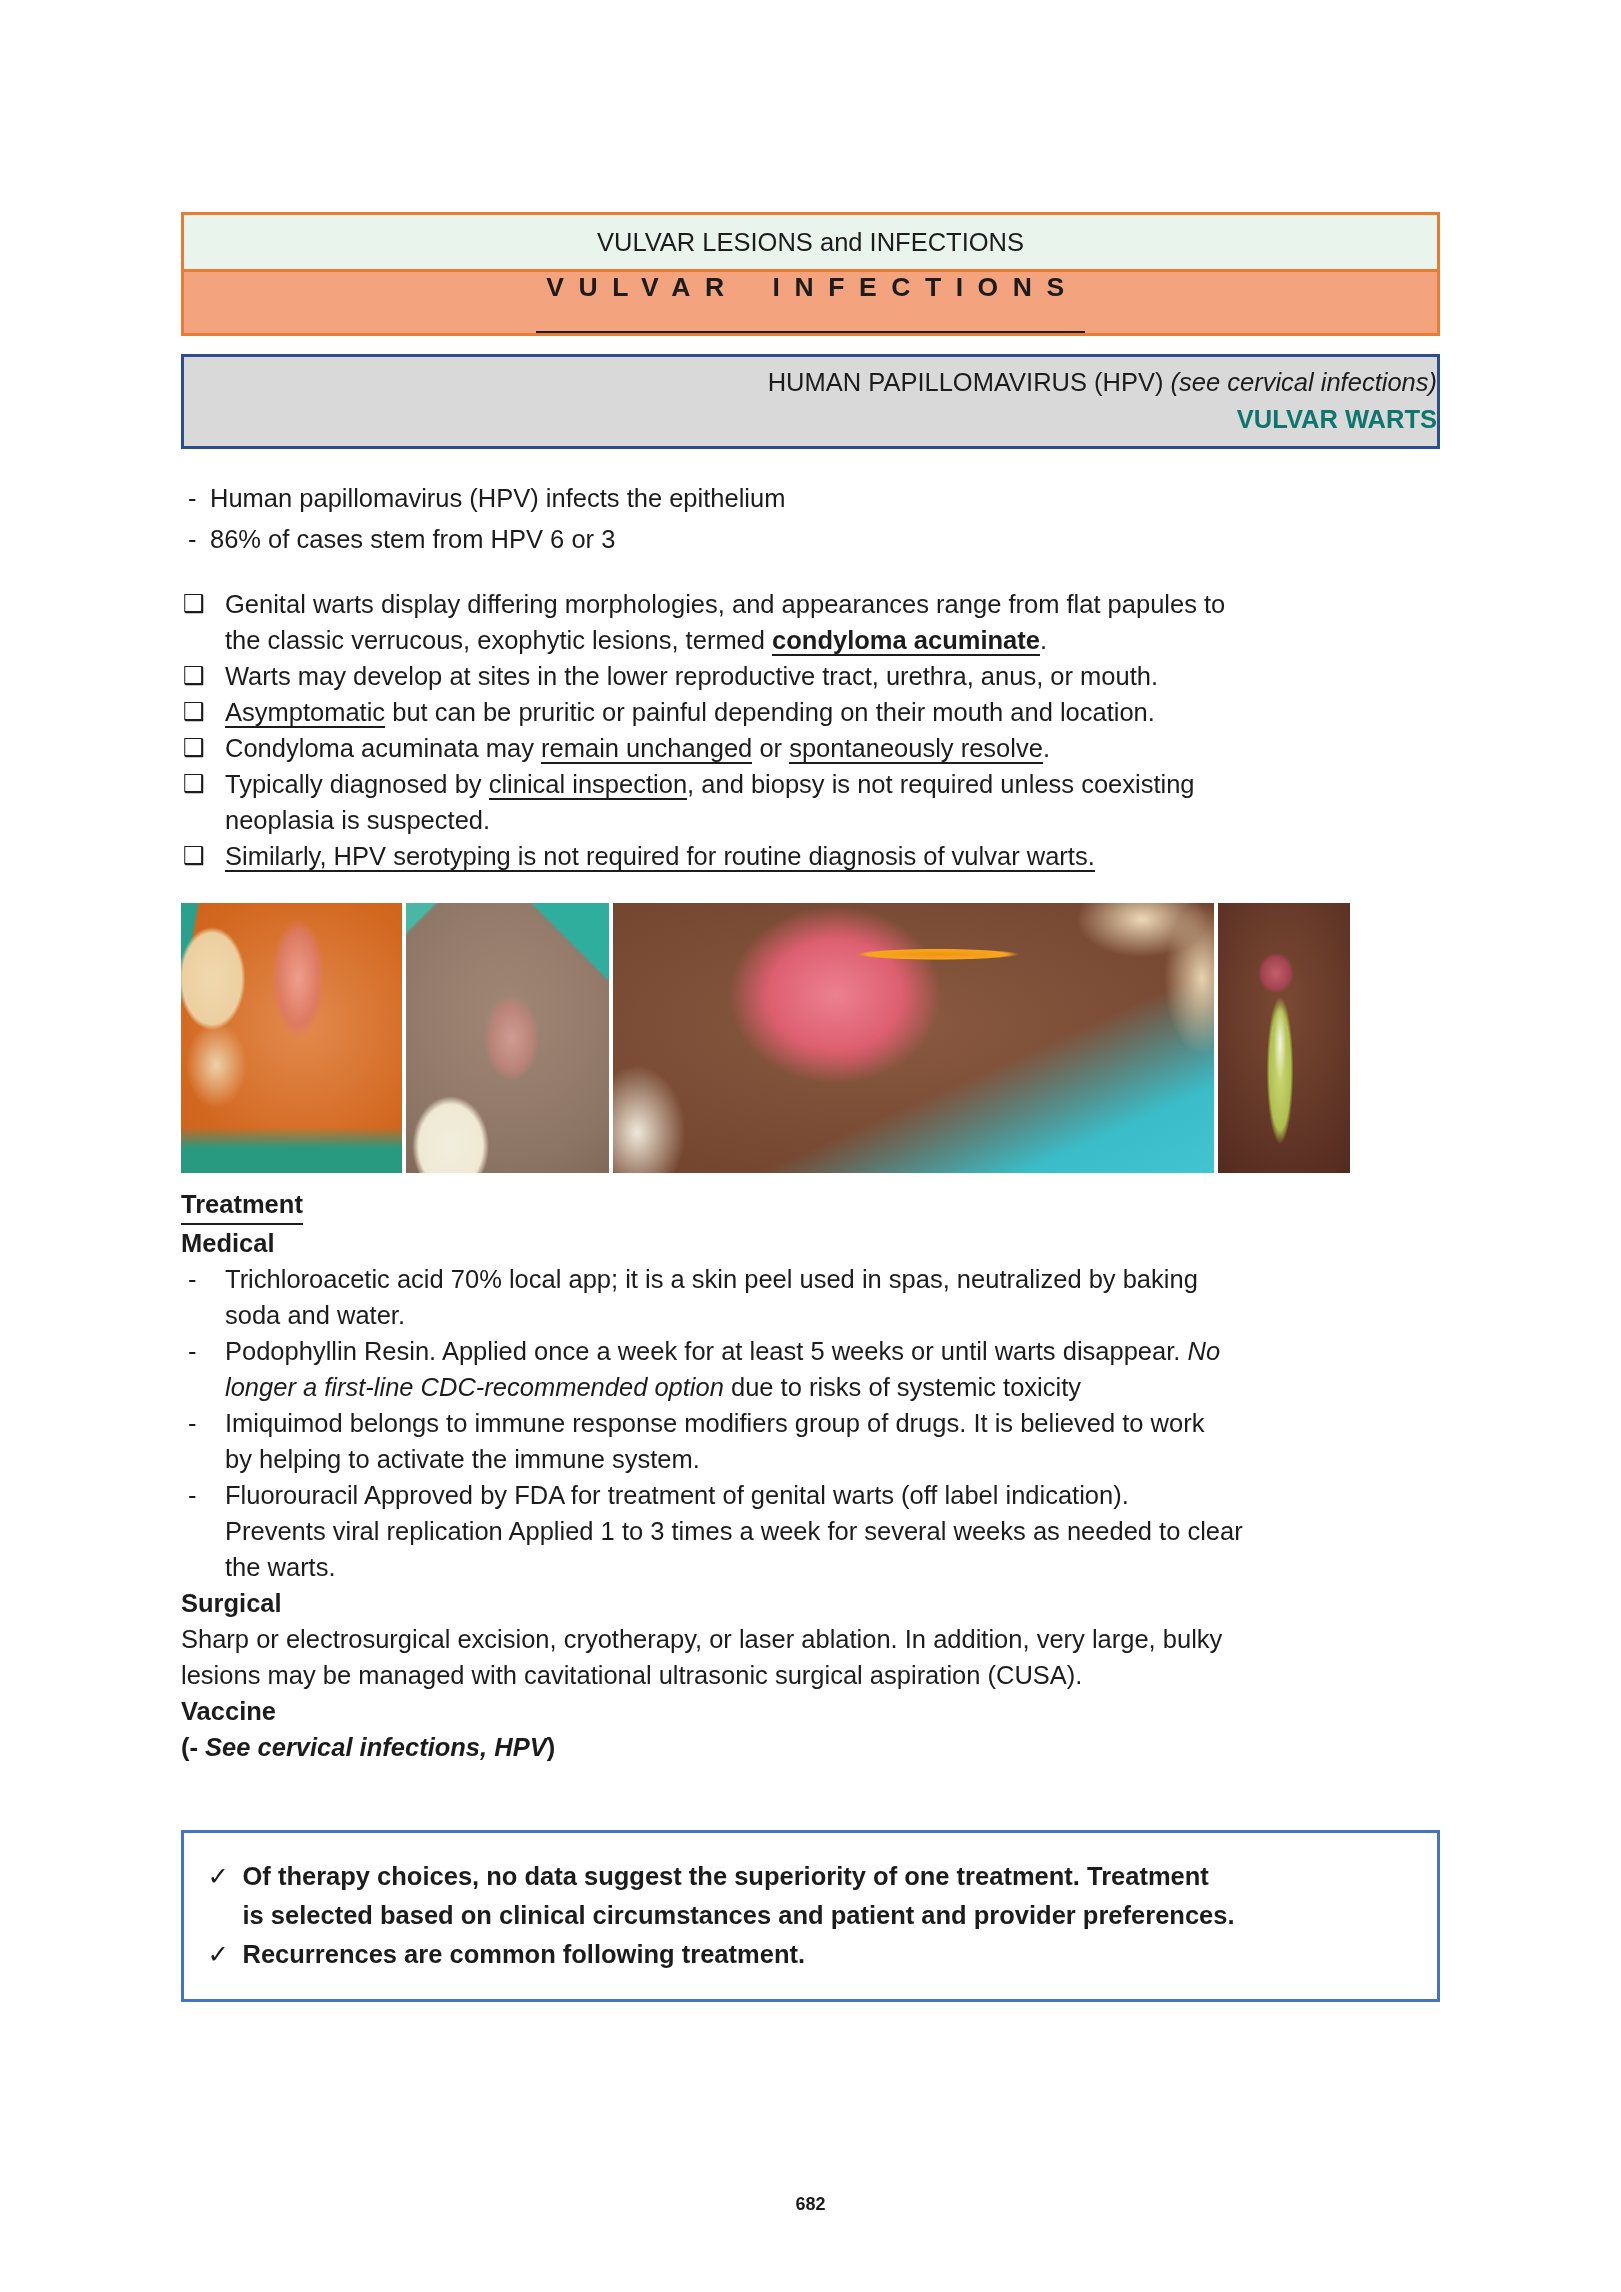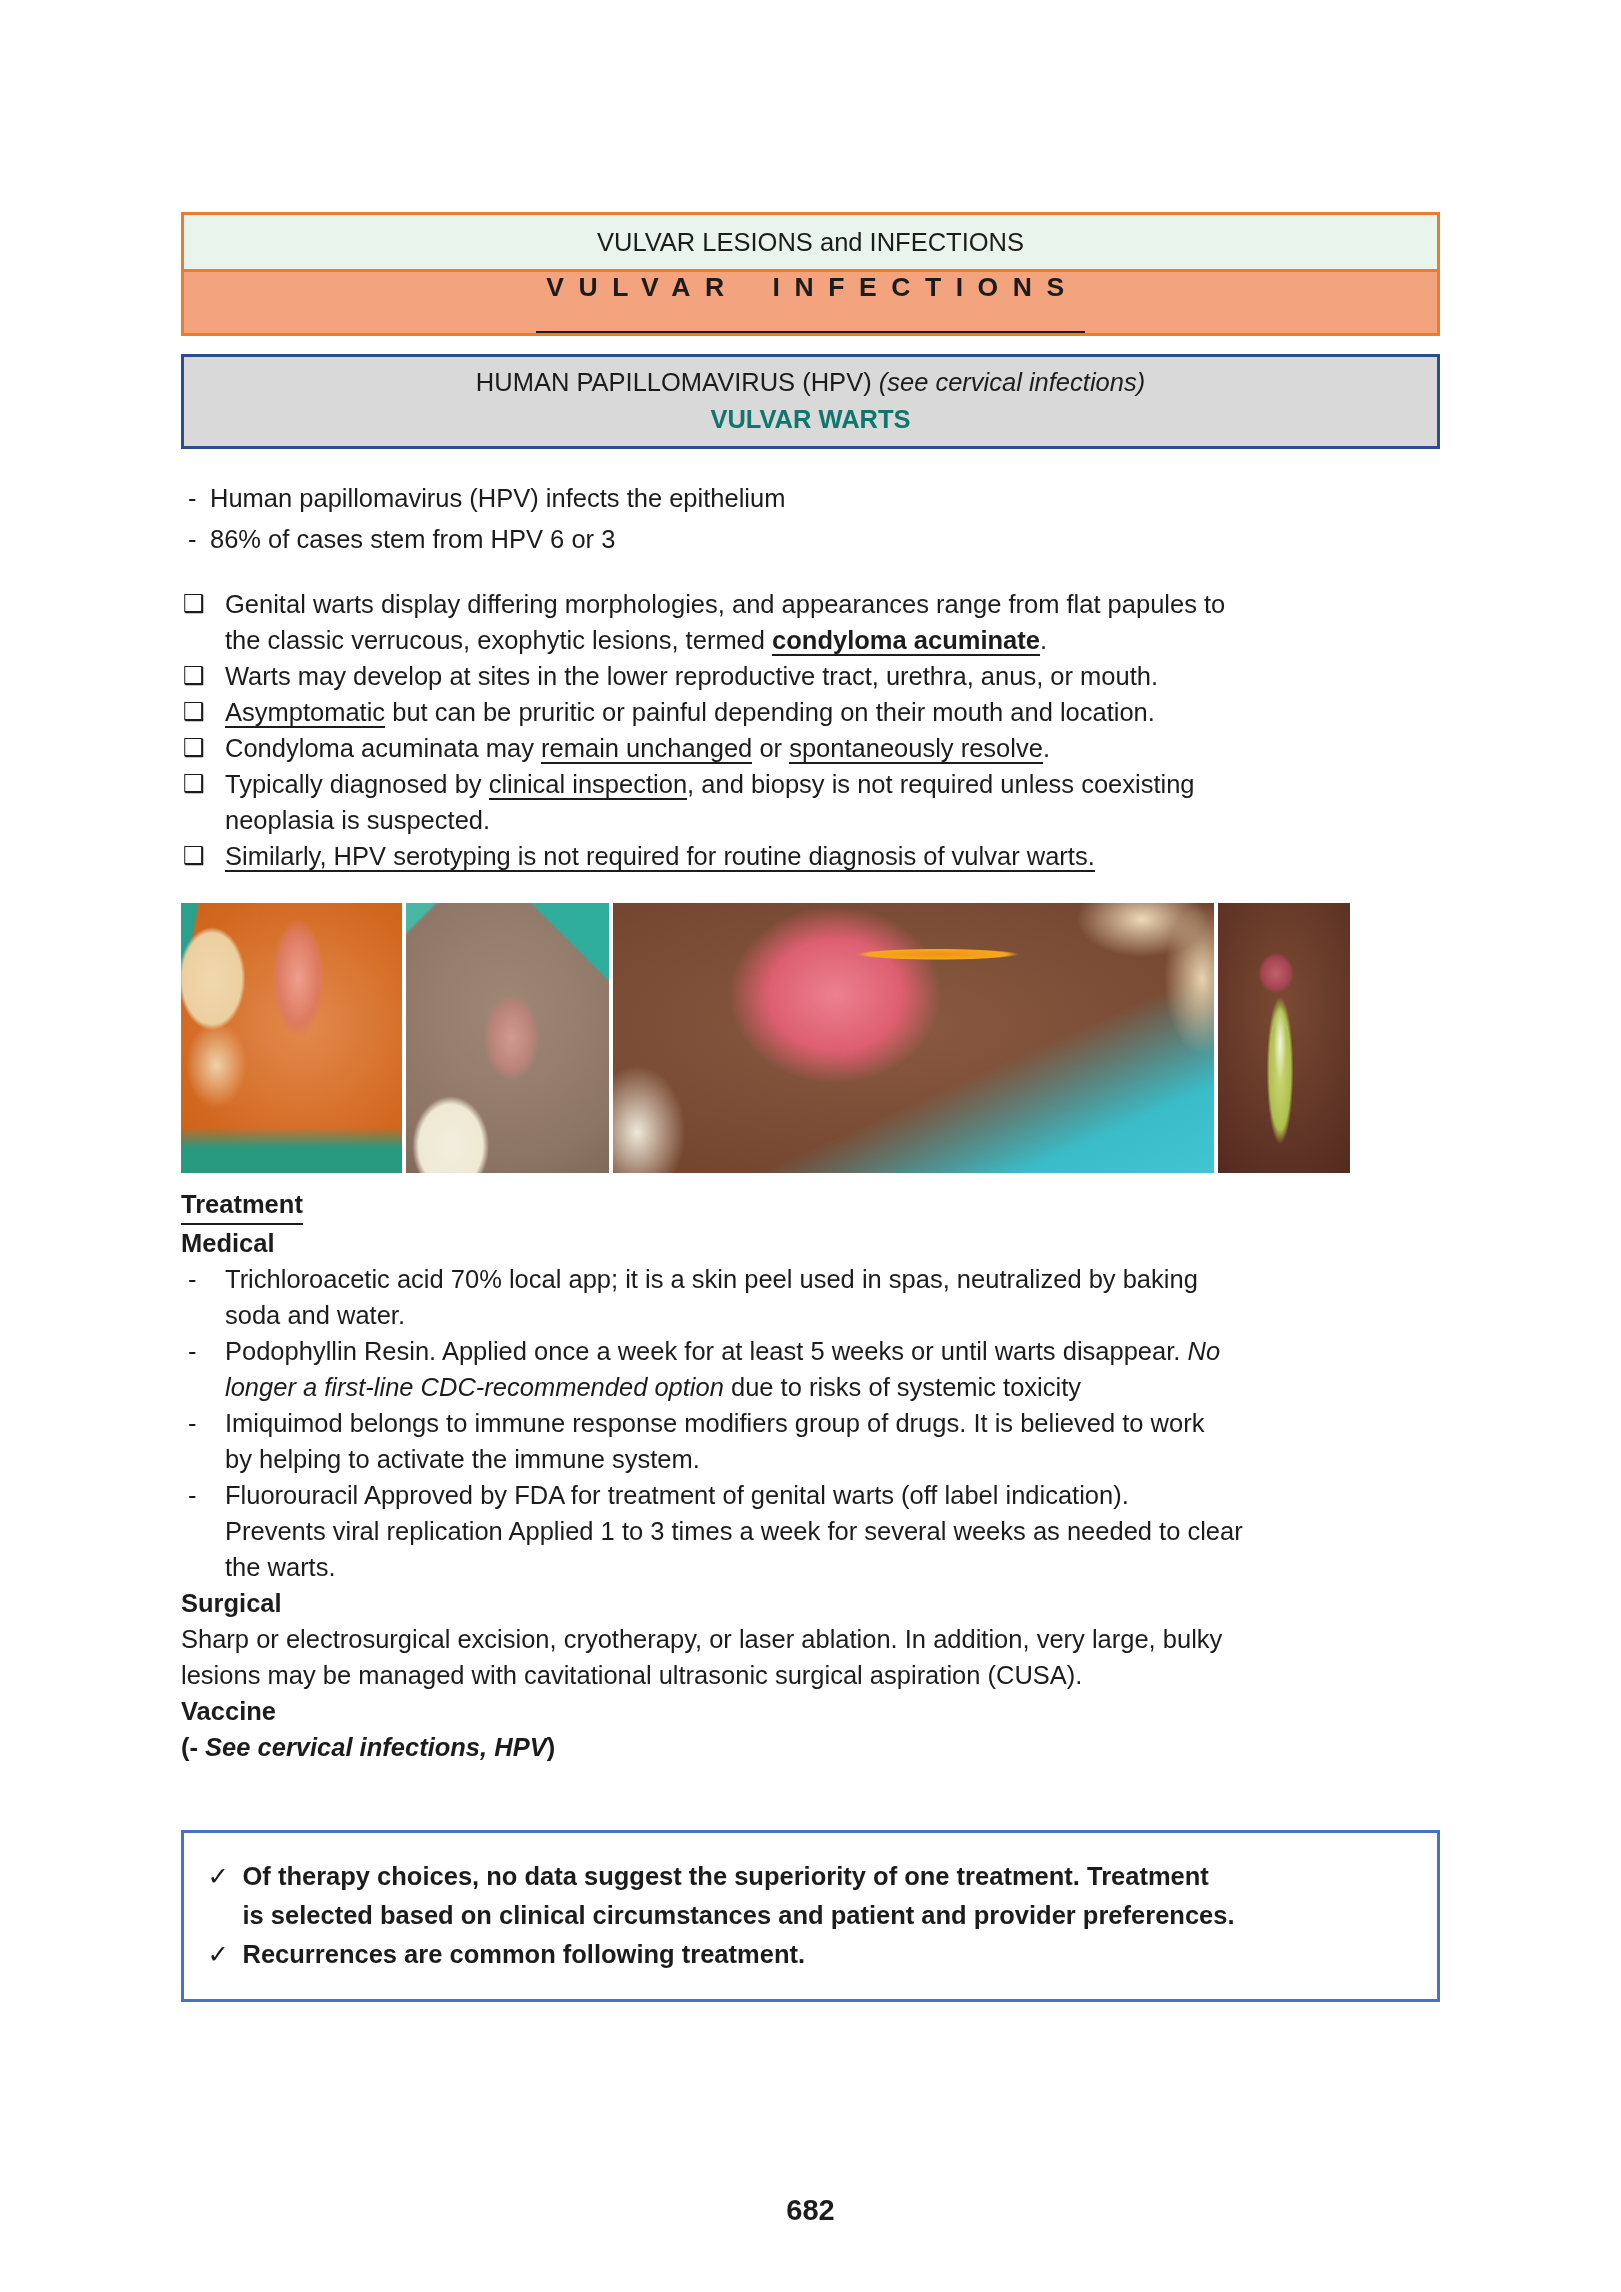--- a/index.html
+++ b/index.html
@@ -9,21 +9,21 @@
 
   
   .banner{border:3.9px solid #e87c32;}
   .bg-green{background:#e9f4ec;height:54px;border-bottom:3.9px solid #e87c32;
             display:flex;align-items:center;justify-content:center;font-size:25.5px;}
   .bg-orange{background:#f3a37e;height:61px;display:flex;justify-content:center;}
   .sect{font-size:26.5px;font-weight:700;letter-spacing:0.55em;word-spacing:0.45em;
         border-bottom:2.9px solid #1c1c1c;padding:0 5.9px 3.9px 9.8px;}
 
   
-  .topic-box{margin-top:17.6px;border:3.9px solid #2e4d8e;background:#d9d9d9;text-align:center;
+  .topic-box{margin-top:17.6px;border:3.9px solid #2e4d8e;background:#d9d9d9;text-align:right;
              padding:7.8px 0 7.8px;font-size:25.5px;line-height:37px;}
   .topic-l1 em{font-style:italic;}
   .topic-l2{font-weight:700;color:#0f766e;}
 
   
   .intro{margin-top:29px;font-size:25.5px;line-height:41px;}
   .li{display:flex;}
   .dash{width:29px;padding-left:6.9px;box-sizing:border-box;}
   .facts{margin-top:25.5px;font-size:25.5px;line-height:36px;}
   .fact{display:flex;}
@@ -75,21 +75,21 @@
   em{font-style:italic;}
 
   
   .note-box{margin-top:65px;border:3.9px solid #4472c4;box-sizing:border-box;width:1259px;
             padding:23.5px 19.6px 25.5px 23.5px;font-size:25.5px;line-height:39px;font-weight:700;}
   .n-item{display:flex;}
   .check{width:35px;}
   .n-text{flex:1;}
 
   .pageno{position:absolute;top:2194px;left:0;width:100%;text-align:center;
-          font-size:29px;font-weight:700;}
+          font-size:18px;font-weight:700;}
 </style>
 </head>
 <body>
 
 <div class="page">
   <div class="content">
 
     <div class="banner">
       <div class="bg-green">
         <span>VULVAR LESIONS and INFECTIONS</span>

